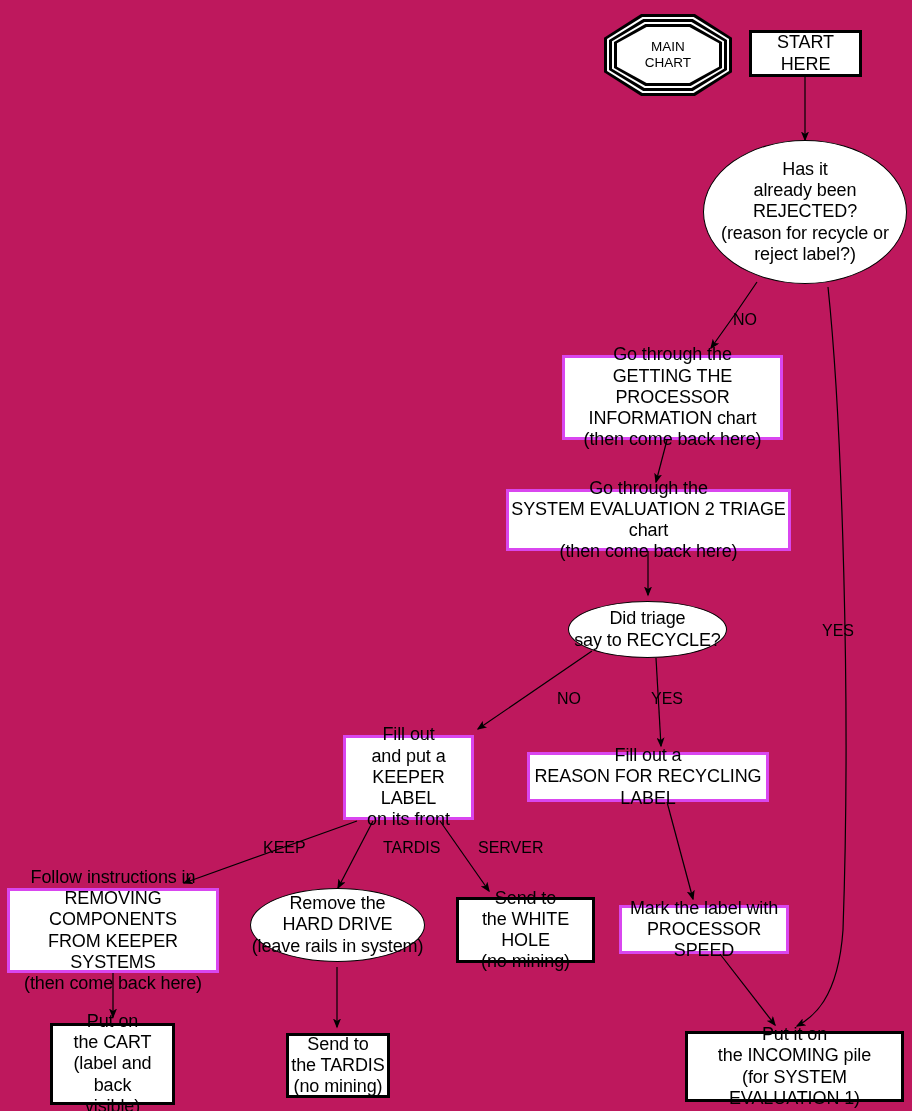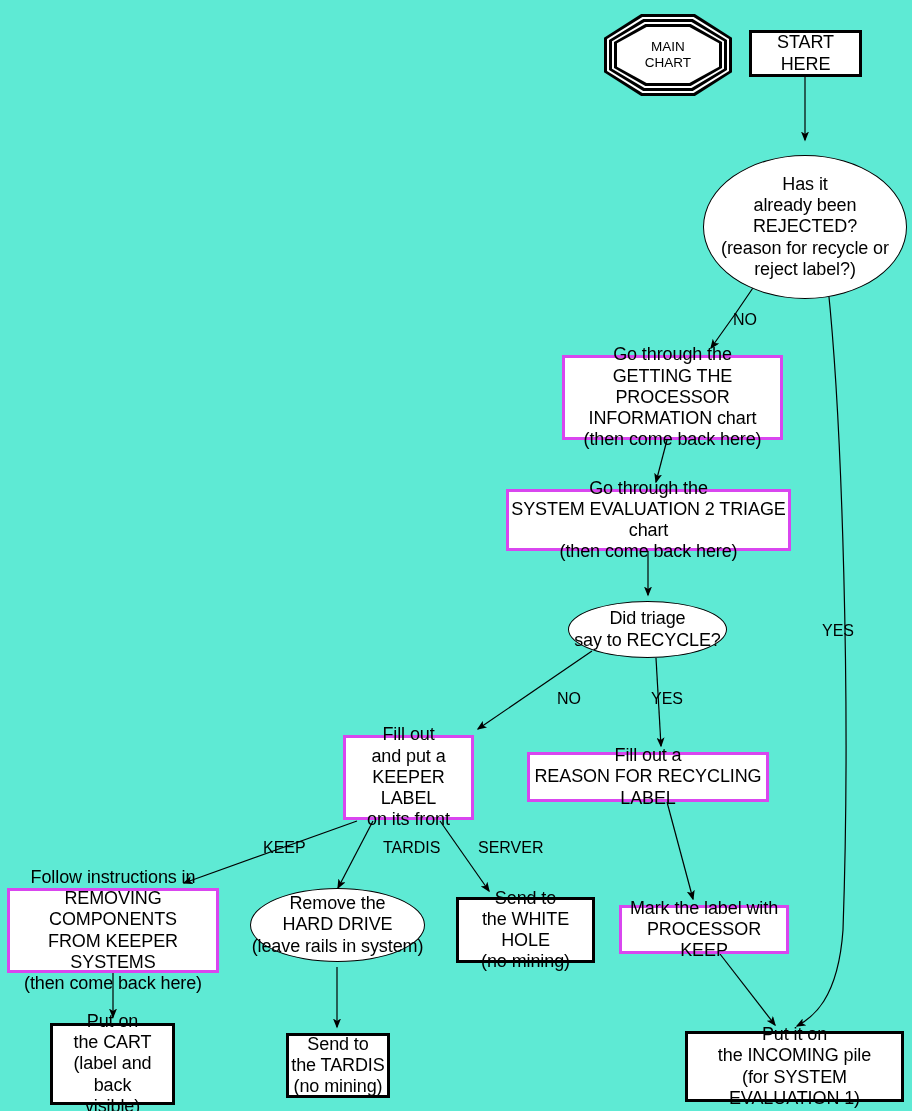--- a/index.html
+++ b/index.html
@@ -9,21 +9,21 @@
     background: #ffffff;
   }
   body {
     font-family: "Liberation Sans", sans-serif;
     color: #000000;
   }
   #flowchart-canvas {
     position: relative;
     width: 912px;
     height: 1111px;
-    background: #5eead4;
+    background: #be185d;
     overflow: hidden;
   }
   #edge-layer {
     position: absolute;
     left: 0;
     top: 0;
     width: 912px;
     height: 1111px;
     pointer-events: none;
   }
@@ -138,21 +138,21 @@
     <div class="oct-layer oct-black" style="left:10px;top:10px;right:10px;bottom:10px;"></div>
     <div class="oct-layer oct-white" style="left:13px;top:13px;right:13px;bottom:13px;"></div>
     <div class="octagon-label">MAIN
 CHART</div>
   </div>
 
   <div class="node box-thick" style="left:749px; top:30px; width:113px; height:47px;">
     <span class="node-text">START HERE</span>
   </div>
 
-  <div class="node ellipse" style="left:703px; top:155px; width:204px; height:144px;">
+  <div class="node ellipse" style="left:703px; top:140px; width:204px; height:144px;">
     <span class="node-text">Has it
 already been
 REJECTED?
 (reason for recycle or
 reject label?)</span>
   </div>
 
   <div class="node box-thin" style="left:562px; top:355px; width:221px; height:85px;">
     <span class="node-text">Go through the
 GETTING THE PROCESSOR
@@ -197,21 +197,21 @@
   </div>
 
   <div class="node box-thick" style="left:456px; top:897px; width:139px; height:66px;">
     <span class="node-text">Send to
 the WHITE HOLE
 (no mining)</span>
   </div>
 
   <div class="node box-thin" style="left:619px; top:905px; width:170px; height:49px;">
     <span class="node-text">Mark the label with
-PROCESSOR KEEP</span>
+PROCESSOR SPEED</span>
   </div>
 
   <div class="node box-thick" style="left:50px; top:1023px; width:125px; height:82px;">
     <span class="node-text">Put on
 the CART
 (label and back
 visible)</span>
   </div>
 
   <div class="node box-thick" style="left:286px; top:1033px; width:104px; height:65px;">

